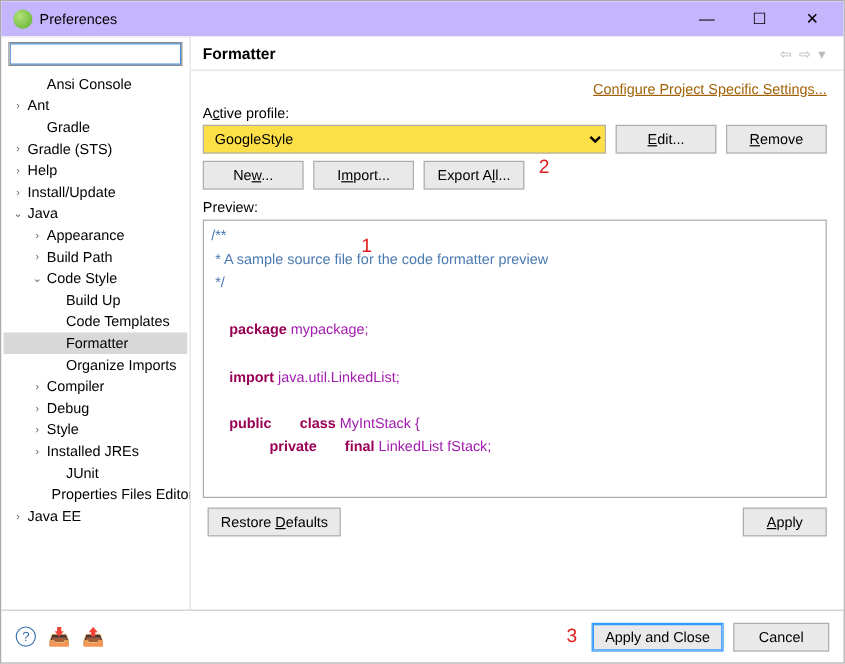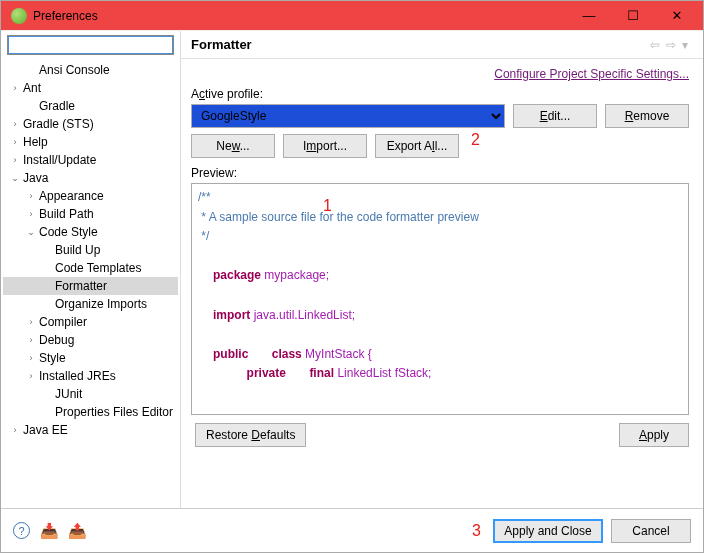--- a/index.html
+++ b/index.html
@@ -1,42 +1,42 @@
 <!DOCTYPE html>
 <html><head>
 <meta charset="utf-8">
 <style>
 * { box-sizing: border-box; margin: 0; padding: 0; font-family: "Segoe UI", Tahoma, sans-serif; font-size: 12px; }
 body { background: #fff; width: 704px; height: 553px; border: 1px solid #aaa; display: flex; flex-direction: column; overflow: hidden; }
-.titlebar { height: 30px; display: flex; align-items: center; padding: 0 4px; background: #ef4444; border-bottom: 1px solid #eee; }
+.titlebar { height: 30px; display: flex; align-items: center; padding: 0 4px; background: #c4b5fd; border-bottom: 1px solid #eee; }
 .titlebar .app-icon { width: 16px; height: 16px; border-radius: 50%; background: radial-gradient(circle at 35% 35%, #b2e07a, #5cb02b); margin: 0 6px; }
 .titlebar .title { flex: 1; }
 .winbtns { display: flex; }
 .winbtn { width: 44px; height: 28px; display: flex; align-items: center; justify-content: center; font-size: 13px; cursor: default; }
 .content { flex: 1; display: flex; min-height: 0; }
-.left { width: 180px; border-right: 1px solid #ddd; display: flex; flex-direction: column; }
+.left { width: 158px; border-right: 1px solid #ddd; display: flex; flex-direction: column; }
 .filter { margin: 4px 6px 2px 6px; }
 .filter input { width: 100%; height: 20px; border: 1px solid #888; padding: 0 3px; background: #fff; box-shadow: 0 0 0 1px #4a90d9 inset; }
 .tree { flex: 1; overflow-y: scroll; overflow-x: hidden; padding: 4px 2px; }
 .tree-row { display: flex; align-items: center; height: 18px; padding-right: 4px; white-space: nowrap; cursor: default; }
 .tree-row.selected { background: #d8d8d8; }
 .twist { width: 12px; text-align: center; color: #666; font-size: 9px; margin-right: 2px; }
 .indent0 { padding-left: 6px; }
 .indent1 { padding-left: 22px; }
 .indent2 { padding-left: 38px; }
 .right { flex: 1; display: flex; flex-direction: column; background: #fff; padding: 0; min-width: 0; }
 .hdr { display: flex; align-items: center; padding: 6px 12px 6px 10px; border-bottom: 1px solid #e0e0e0; }
 .hdr h3 { font-size: 13px; font-weight: bold; }
 .hdr .sp { flex: 1; }
 .navarrow { color: #bbb; margin: 0 3px; font-size: 12px; }
-.link { color: #701a75; text-decoration: underline; text-align: right; padding: 8px 14px 2px 0; cursor: pointer; }
+.link { color: #a16207; text-decoration: underline; text-align: right; padding: 8px 14px 2px 0; cursor: pointer; }
 .section { padding: 4px 14px 0 10px; }
 .label { margin-bottom: 3px; }
 .profile-row { display: flex; gap: 8px; margin-bottom: 6px; align-items: center; }
-select.profile { flex: 1; height: 24px; border: 1px solid #adadad; background: #1d4ed8; padding: 0 5px; }
+select.profile { flex: 1; height: 24px; border: 1px solid #adadad; background: #fde047; padding: 0 5px; }
 .btn { height: 24px; padding: 0 10px; background: #e9e9e9; border: 1px solid #adadad; cursor: default; }
 .btn.default { border: 1px solid #3399ff; box-shadow: inset 0 0 0 1px #3399ff; text-align: center; }
 .btn.wide { min-width: 84px; }
 .btn-row { display: flex; gap: 8px; margin-bottom: 8px; }
 .preview-box { border: 1px solid #aaa; height: 232px; background: #fff; overflow: scroll; position: relative; }
 pre.code { font-family: "Courier New", monospace; font-size: 14px; line-height: 1.4; padding: 4px 6px; white-space: pre; }
 .c-cmt { color: #4a7ab0; }
 .c-kw { color: #990055; font-weight: bold; margin-left: 15px; }
 .c-id { color: #a21caf; }
 .ann { position: absolute; color: #e02020; font-size: 16px; font-weight: normal; pointer-events: none; z-index: 10; }

